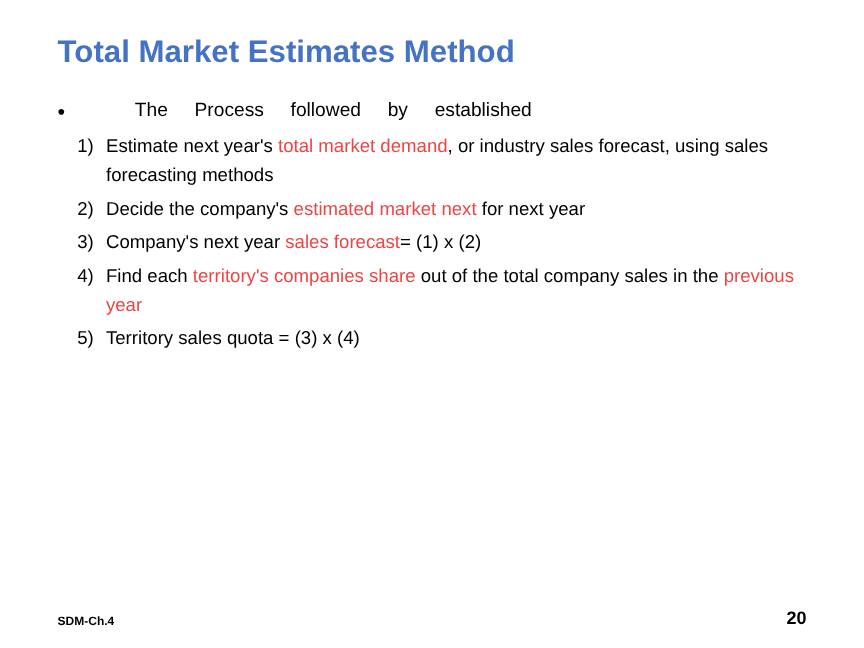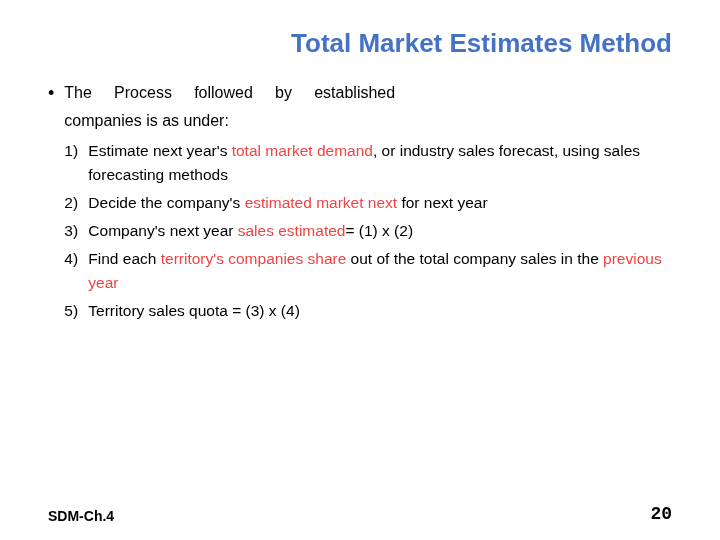--- a/index.html
+++ b/index.html
@@ -22,21 +22,21 @@
       height: 540px;
       padding: 28px 48px 20px 48px;
       position: relative;
     }
 
     .page-title {
       font-size: 26px;
       font-weight: bold;
       color: #4472C4;
       margin-bottom: 22px;
-      text-align: right;
+      text-align: left;
     }
 
     .content-area {
       display: flex;
       flex-direction: row;
       align-items: flex-start;
     }
 
     .bullet-point {
       font-size: 18px;
@@ -48,20 +48,21 @@
 
     .text-block {
       flex: 1;
     }
 
     .intro-line {
       font-size: 16px;
       color: #000;
       line-height: 1.5;
       margin-bottom: 4px;
+      margin-left: 48px;
     }
 
     .numbered-list {
       margin-top: 6px;
       padding-left: 0;
       list-style: none;
     }
 
     .numbered-list li {
       font-size: 15.5px;
@@ -85,51 +86,47 @@
     }
 
     .highlight-blue {
       color: #ef4444;
     }
 
     .footer-left {
       position: absolute;
       bottom: 16px;
       left: 48px;
-      font-size: 14px;
+      font-size: 10px;
       font-weight: bold;
       color: #000;
       text-align: right;
     }
 
     .footer-right {
       position: absolute;
       bottom: 16px;
       right: 48px;
-      font-size: 18px;
+      font-size: 15px;
       font-weight: bold;
       color: #000;
-      font-family: Liberation Mono, monospace;
     }
   </style>
 </head>
 <body>
 
 <div class="page-container">
 
   <h1 class="page-title">Total Market Estimates Method</h1>
 
   <div class="content-area">
     <span class="bullet-point">•</span>
     <div class="text-block">
       <div class="intro-line">
         The &nbsp;&nbsp;&nbsp; Process &nbsp;&nbsp;&nbsp; followed &nbsp;&nbsp;&nbsp; by &nbsp;&nbsp;&nbsp; established
-      </div>
-      <div class="intro-line">
-        companies is as under:
       </div>
 
       <ol class="numbered-list">
 
         <li>
           <span class="list-num">1)</span>
           <span class="list-text">
             Estimate next year's <span class="highlight-blue">total market demand</span>, or industry sales forecast, using sales forecasting methods
           </span>
         </li>
@@ -137,21 +134,21 @@
         <li>
           <span class="list-num">2)</span>
           <span class="list-text">
             Decide the company's <span class="highlight-blue">estimated market next</span> for next year
           </span>
         </li>
 
         <li>
           <span class="list-num">3)</span>
           <span class="list-text">
-            Company's next year <span class="highlight-blue">sales estimated</span>= (1) x (2)
+            Company's next year <span class="highlight-blue">sales forecast</span>= (1) x (2)
           </span>
         </li>
 
         <li>
           <span class="list-num">4)</span>
           <span class="list-text">
             Find each <span class="highlight-blue">territory's companies share</span> out of the total company sales in the <span class="highlight-blue">previous year</span>
           </span>
         </li>
 

